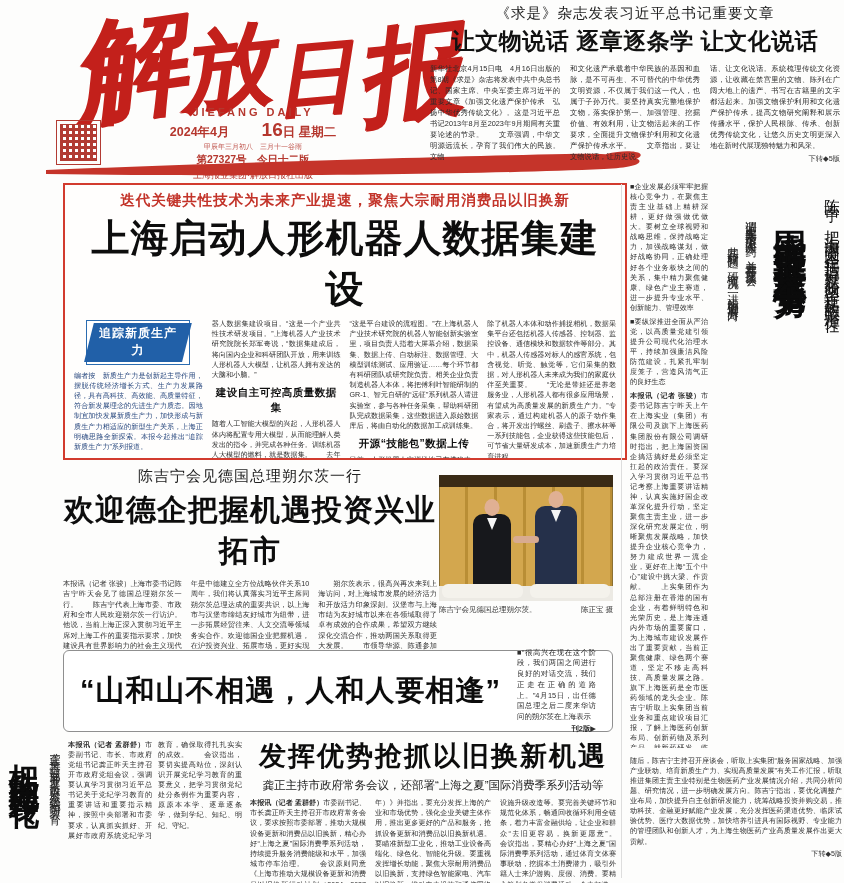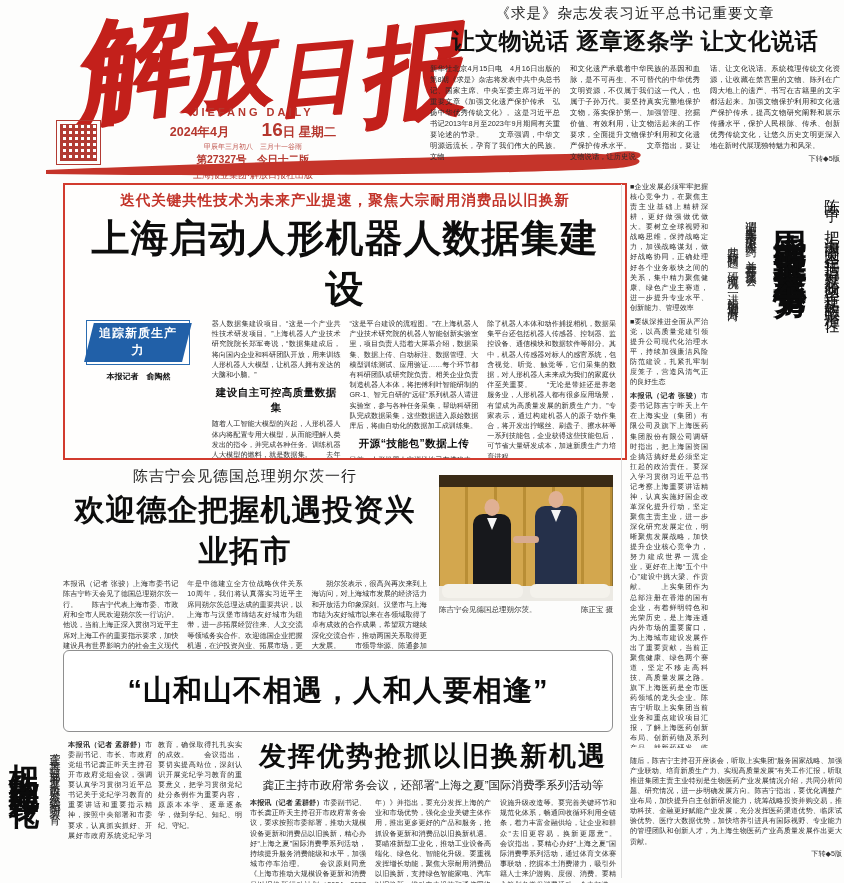--- a/index.html
+++ b/index.html
@@ -59,21 +59,21 @@
   .sb-top { display:flex; gap:4px; height:566px; overflow:hidden; }
   .sb-textcol { width:78px; font-size:7.1px; line-height:1.42; text-align:justify; color:#2d2d2d; }
   .sb-textcol p { margin-bottom:4px; }
   .sb-vertical { flex:1; writing-mode:vertical-rl; height:566px; overflow:hidden; }
   .sb-kicker { font-size:15.5px; letter-spacing:4px; color:#111; padding-top:4px; margin-left:2px; font-weight:500; }
   .sb-headline { font-size:33px; font-weight:900; letter-spacing:4px; color:#0b0b0b; margin:0 9px; padding-top:22px; }
   .sb-sub1 { font-size:11.5px; letter-spacing:2px; padding-top:30px; margin-left:3px; color:#222; }
   .sb-sub2 { font-size:11.5px; letter-spacing:2px; padding-top:56px; margin-right:3px; color:#222; }
   .sb-bottom { margin-top:8px; font-size:7.1px; line-height:1.42; text-align:justify; color:#2d2d2d; }
   
-  .meeting { position:absolute; left:63px; top:467px; width:550px; display:flex; gap:12px; }
+  .meeting { position:absolute; left:63px; top:467px; width:550px; display:flex; gap:2px; }
   .mt-left { flex:1; }
   .mt-kicker { text-align:center; font-size:15px; color:#222; letter-spacing:1px; }
   .mt-headline { text-align:center; font-size:30px; font-weight:900; letter-spacing:1px; color:#0d0d0d; margin:4px 0 7px; }
   .mt-cols { display:flex; gap:9px; height:118px; overflow:hidden; }
   .mt-cols .col { flex:1; font-size:7.2px; line-height:1.44; text-align:justify; color:#2e2e2e; }
   .photo-block { width:174px; padding-top:8px; }
   .photo { position:relative; width:174px; height:126px; overflow:hidden;
     background:repeating-linear-gradient(90deg,#d3a74e 0 26px,#b98e35 26px 29px); box-shadow:inset 0 0 0 1px #8a6f33; }
   .photo .ceiling { position:absolute; top:0; left:0; right:0; height:12px; background:#3a2b16; }
   .photo .sofa { position:absolute; bottom:0; left:0; right:0; height:15px; background:#eceae4; }
@@ -145,20 +145,21 @@
   </div>
 
   <div class="main-box">
     <div class="mb-kicker">迭代关键共性技术为未来产业提速，聚焦大宗耐用消费品以旧换新</div>
     <div class="mb-headline">上海启动人形机器人数据集建设</div>
     <div class="mb-cols">
       <div class="col">
         <div class="badge-wrap">
             <div class="badge"><span>追踪新质生产力</span></div>
           </div>
+        <div class="editor-note">编者按　新质生产力是创新起主导作用，摆脱传统经济增长方式、生产力发展路径，具有高科技、高效能、高质量特征，符合新发展理念的先进生产力质态。因地制宜加快发展新质生产力，加快形成与新质生产力相适应的新型生产关系，上海正明确思路全新探索。本报今起推出“追踪新质生产力”系列报道。</div>
         <div class="mb-byline">本报记者　俞陶然</div>
 
       </div>
       <div class="col">
         <div>器人数据集建设项目。“这是一个产业共性技术研发项目。”上海机器人产业技术研究院院长郑军奇说，“数据集建成后，将向国内企业和科研团队开放，用来训练人形机器人大模型，让机器人拥有发达的大脑和小脑。”</div>
         <div class="subhead">建设自主可控高质量数据集</div>
         <div>随着人工智能大模型的兴起，人形机器人体内将配置专用大模型，从而能理解人类发出的指令，并完成各种任务。训练机器人大模型的燃料，就是数据集。　　去年7月，谷歌旗下DeepMind公司发布了机器人模型RT-2；今年1月，DeepMind与斯坦福大学团队联合开发出人形机器人数据集ALOHA 2.0版，还展示了ALOHA机器人的灵巧技能。　　面对国际竞争，建设自主可控的高质量数据集，成为我国发展人形机器人技术和产业的当务之急。为此，人形机器人数据集建设项目计划在未来两年里建设一个人形机器人数据采集、治理与应用验证平台。</div>
       </div>
       <div class="col">
         <div>“这是平台建设的流程图。”在上海机器人产业技术研究院的机器人智能创新实验室里，项目负责人指着大屏幕介绍，数据采集、数据上传、自动标注、数据管理、大模型训练测试、应用验证……每个环节都有科研团队或研究院负责。相关企业负责制造机器人本体，将把傅利叶智能研制的GR-1、智元自研的“远征”系列机器人请进实验室，参与各种任务采集，帮助科研团队完成数据采集，这些数据进入原始数据库后，将由自动化的数据加工成训练集。</div>
@@ -211,20 +212,21 @@
       </div>
       <div class="photo-caption">
         <span>陈吉宁会见德国总理朔尔茨。</span>
         <span>陈正宝 摄</span>
       </div>
     </div>
   </div>
 
   <div class="quote-box">
     <div class="qb-headline">“山和山不相遇，人和人要相逢”</div>
+    <div class="qb-note"><span>■“很高兴在现在这个阶段，我们两国之间进行良好的对话交流，我们正走在正确的道路上。”4月15日，出任德国总理之后二度来华访问的朔尔茨在上海表示</span><span class="qb-ref">刊2版▶</span></div>
   </div>
 
   <div class="bottom-left">
     <div class="bl-headline">把铁的纪律转化</div>
     <div class="bl-subtitle">龚正主持会议部署开展市政府系统党纪学习教育</div>
     <div class="bl-body"><span class="inline-bold">本报讯（记者 孟群舒）</span><span>市委副书记、市长、市政府党组书记龚正昨天主持召开市政府党组会议，强调要认真学习贯彻习近平总书记关于党纪学习教育的重要讲话和重要指示精神，按照中央部署和市委要求，认真抓实抓好、开展好市政府系统党纪学习教育，确保取得扎扎实实的成效。　　会议指出，要切实提高站位，深刻认识开展党纪学习教育的重要意义，把学习贯彻党纪处分条例作为重要内容，原原本本学、逐章逐条学，做到学纪、知纪、明纪、守纪。</span></div>
   </div>
 
   <div class="bottom-story">
     <div class="bs-headline">发挥优势抢抓以旧换新机遇</div>

